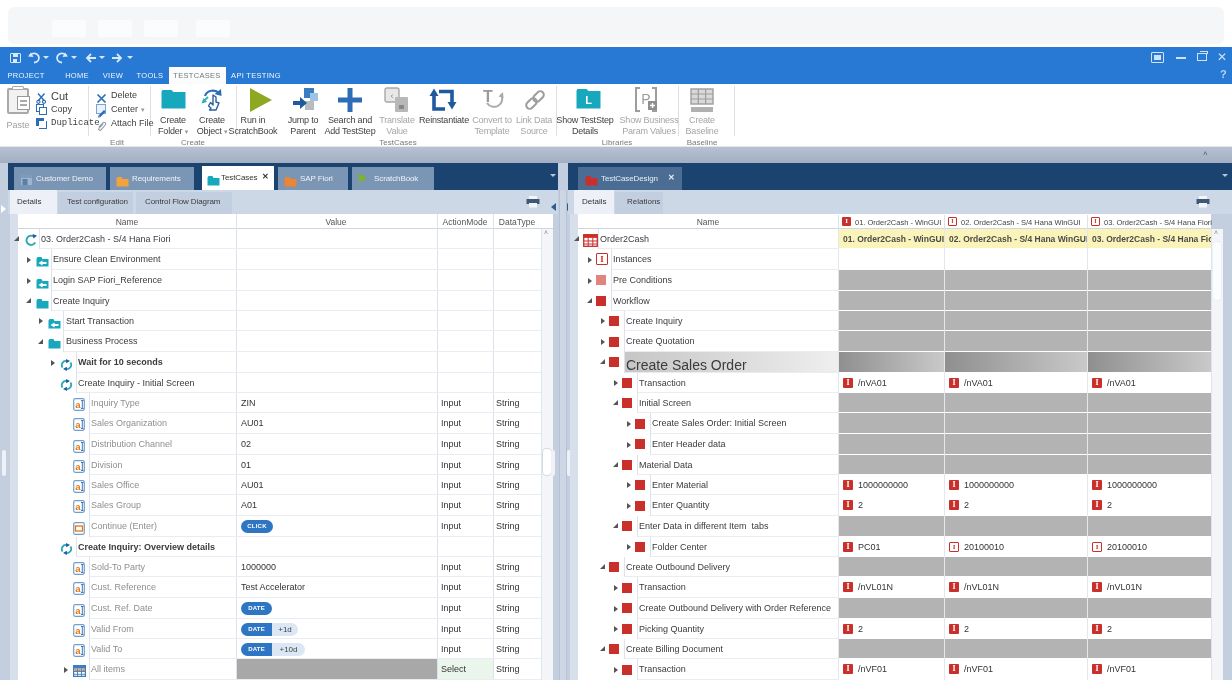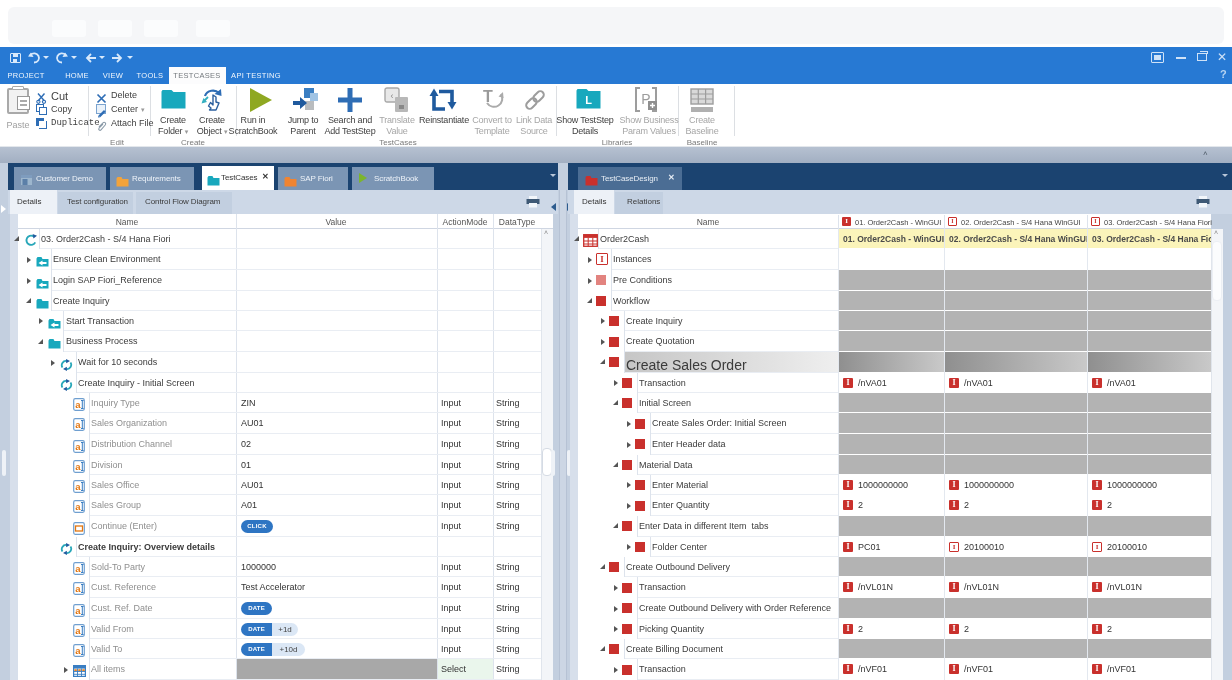--- a/index.html
+++ b/index.html
@@ -283,21 +283,21 @@
       <div class="abs" style="left:68px;top:209px;width:160px;height:1px;background:#e9edf3;"></div>
       <div class="abs" style="left:228px;top:209px;width:305px;height:1px;background:#e9edf3;"></div>
       <div class="abs" style="left:68px;top:189px;width:1px;height:21px;background:#dde3ec;"></div>
       <div class="abs" style="left:43px;top:197px;width:0;height:0;border-top:3px solid transparent;border-bottom:3px solid transparent;border-left:4px solid #555;"></div>
       <div class="abs" style="left:52px;top:194px;"><svg width="13" height="12" viewBox="0 0 13 12" style="">
           <path d="M2.5 8.5 A4.2 4.2 0 0 1 6.5 2" fill="none" stroke="#28a7b9" stroke-width="1.8"></path>
           <path d="M6 0 L10 2 L6.2 4.2 Z" fill="#1f5a9e"></path>
           <path d="M10.5 3.5 A4.2 4.2 0 0 1 6.5 10" fill="none" stroke="#28a7b9" stroke-width="1.8"></path>
           <path d="M7 12 L3 10 L6.8 7.8 Z" fill="#1f5a9e"></path>
         </svg></div>
-      <div class="txt" style="left:70px;top:194px;font-size:9px;color:#3b3b3b;font-weight:normal;">Wait for 10 seconds</div>
+      <div class="txt" style="left:70px;top:194px;font-size:9px;color:#3b3b3b;font-weight:bold;">Wait for 10 seconds</div>
       <div class="abs" style="left:68px;top:229px;width:160px;height:1px;background:#e9edf3;"></div>
       <div class="abs" style="left:228px;top:229px;width:305px;height:1px;background:#e9edf3;"></div>
       <div class="abs" style="left:68px;top:210px;width:1px;height:20px;background:#dde3ec;"></div>
       <div class="abs" style="left:52px;top:214px;"><svg width="13" height="12" viewBox="0 0 13 12" style="">
           <path d="M2.5 8.5 A4.2 4.2 0 0 1 6.5 2" fill="none" stroke="#28a7b9" stroke-width="1.8"></path>
           <path d="M6 0 L10 2 L6.2 4.2 Z" fill="#1f5a9e"></path>
           <path d="M10.5 3.5 A4.2 4.2 0 0 1 6.5 10" fill="none" stroke="#28a7b9" stroke-width="1.8"></path>
           <path d="M7 12 L3 10 L6.8 7.8 Z" fill="#1f5a9e"></path>
         </svg></div>
       <div class="txt" style="left:70px;top:215px;font-size:9px;color:#3b3b3b;font-weight:normal;">Create Inquiry - Initial Screen</div>

